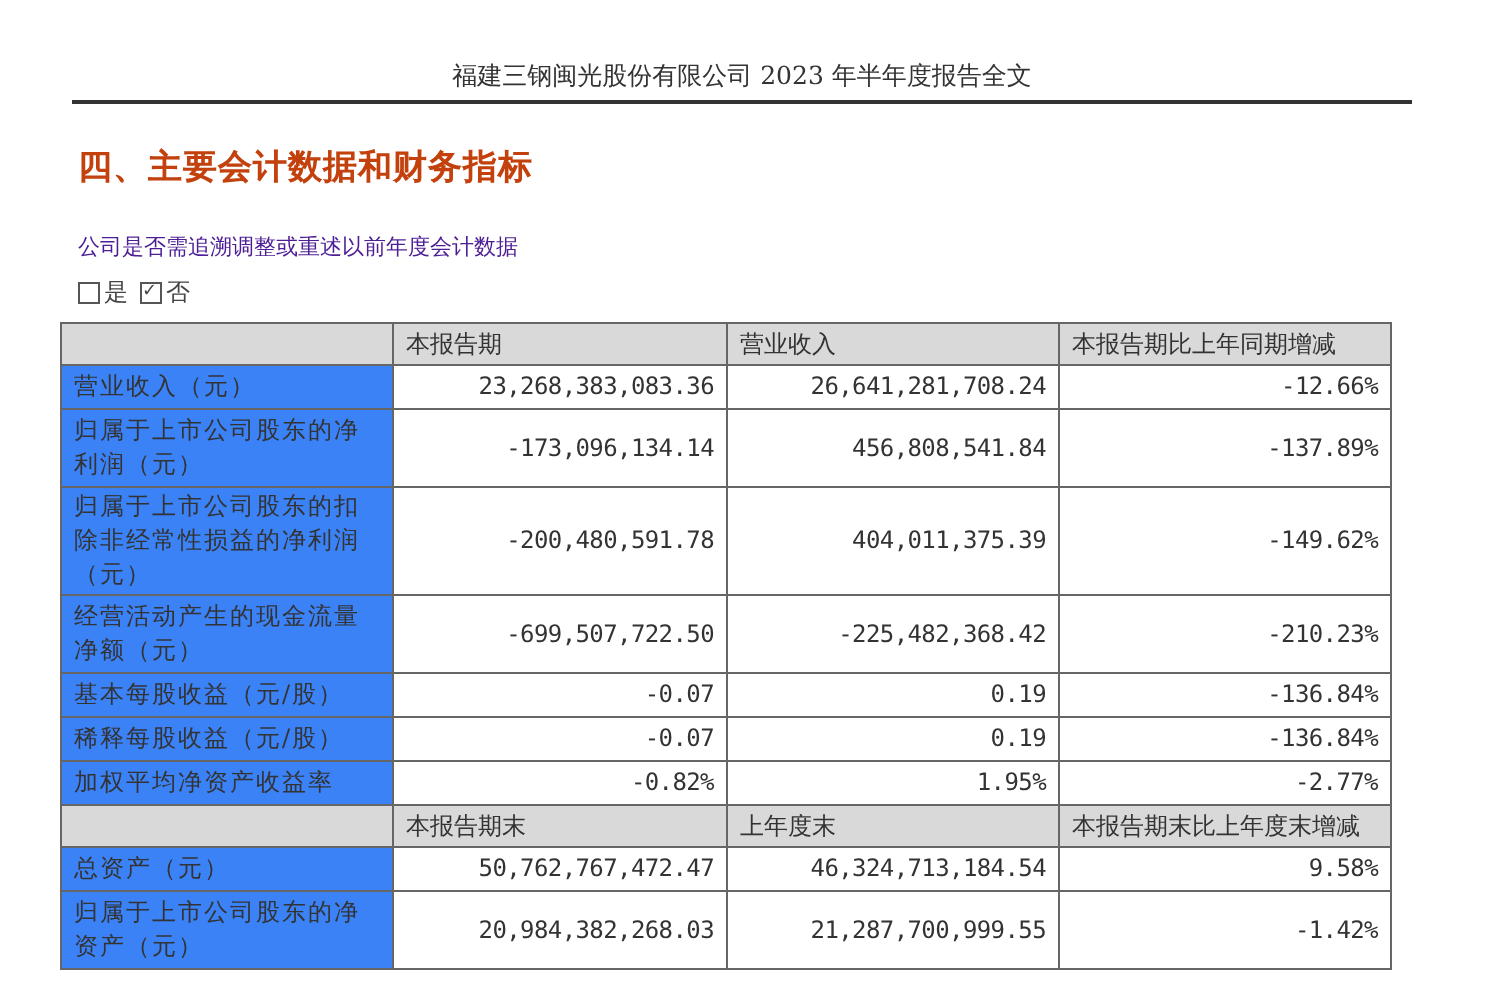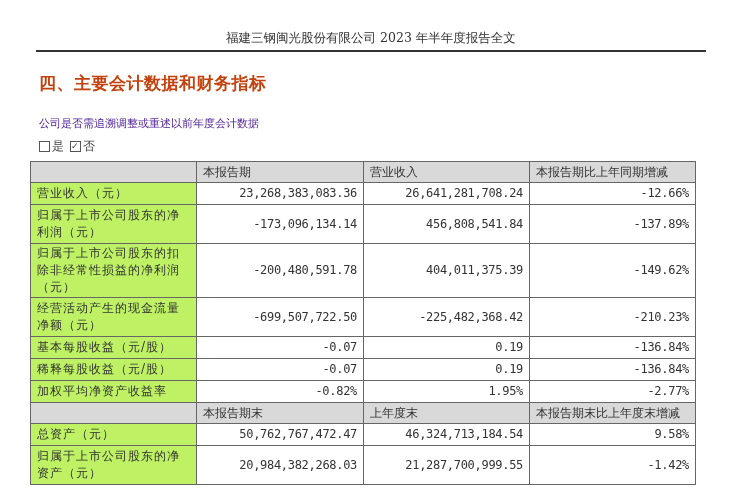--- a/index.html
+++ b/index.html
@@ -8,21 +8,21 @@
   .doc-header { position:absolute; left:36px; top:28px; width:670px; height:22px;
                 border-bottom:2px solid #333; text-align:center; font-size:12.5px; line-height:20px; color:#333; }
   .section-title { position:absolute; left:39px; top:72px; font-size:17px; font-weight:bold;
                    font-family:"DejaVu Sans", "Liberation Sans", sans-serif; color:#c2410c; letter-spacing:0.5px; }
   .question { position:absolute; left:39px; top:116px; font-size:11px; color:#4c1d95; }
   .answer { position:absolute; left:39px; top:138px; font-size:12px; color:#444; display:flex; gap:6px; }
   .answer span { display:inline-flex; align-items:center; }
   .box { display:inline-block; width:9px; height:9px; border:1px solid #555; margin-right:2px; position:relative; font-size:9px; line-height:9px; text-align:center; }
   table { position:absolute; left:30px; top:161px; border-collapse:collapse; font-size:12px; table-layout:fixed; }
   td { border:1.5px solid #666; padding:0 6px; height:21px; line-height:17px; color:#333; }
-  td.label { background:#bef264; text-align:left; letter-spacing:1px; }
+  td.label { background:#3b82f6; text-align:left; letter-spacing:1px; }
   td.num { text-align:right; font-family:"DejaVu Sans Mono","Liberation Mono", monospace; font-size:12px; letter-spacing:-0.3px;padding-left:28px; }
   tr.head td { background:#d9d9d9; height:20px; }
   tr.tall td { height:38px; }
   tr.taller td { height:53px; }
 </style>
 </head>
 <body>
 
 <div class="doc-header">
   <span>福建三钢闽光股份有限公司 2023 年半年度报告全文</span>

